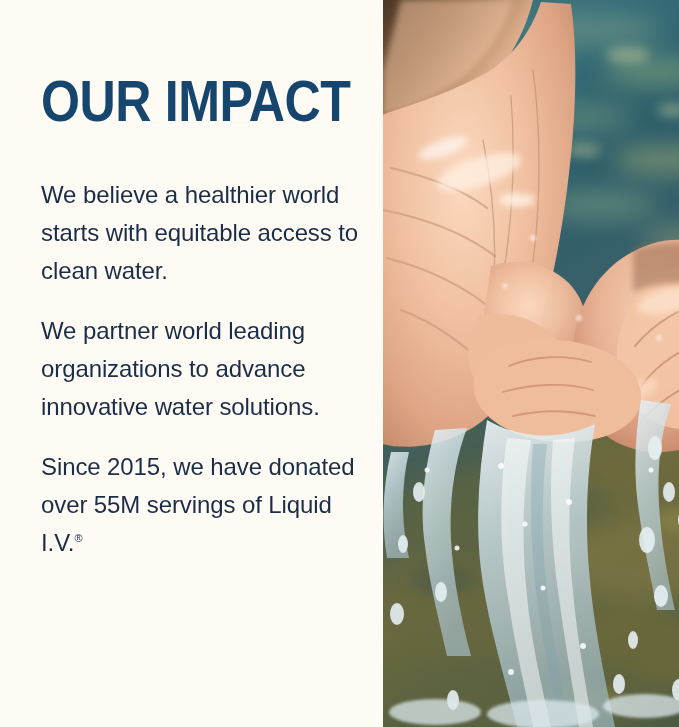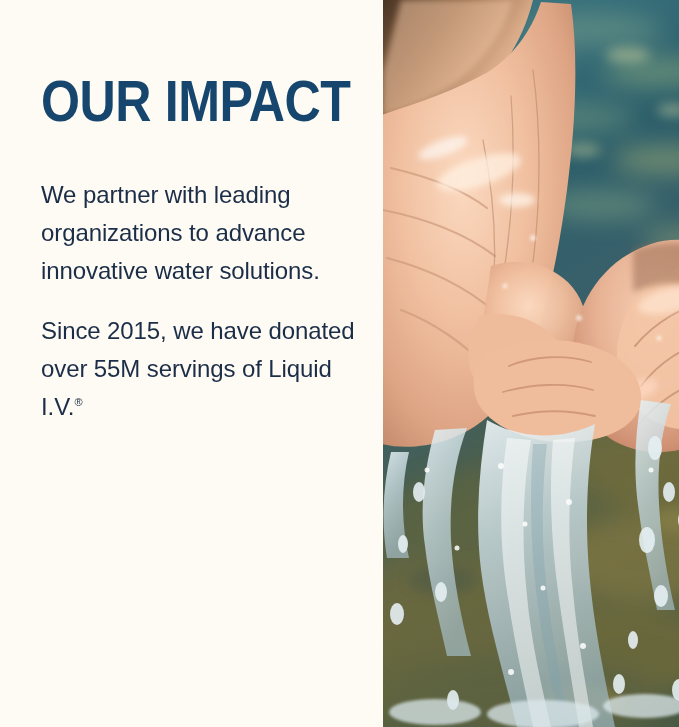--- a/index.html
+++ b/index.html
@@ -91,22 +91,23 @@
 </head>
 <body>
 
 <div class="panel">
 
   <div class="text-col">
 
     <h1 class="headline">OUR IMPACT</h1>
 
     <div class="body-block">
-
-      <p class="para">We partner with leading organizations to advance innovative water solutions.</p>
+      <p class="para">We believe a healthier world starts with equitable access to clean water.</p>
+
+      <p class="para">We partner world leading organizations to advance innovative water solutions.</p>
 
       <p class="para"><span>Since 2015, we have donated over 55M servings of Liquid I.V.</span><span class="reg">®</span></p>
     </div>
   </div>
 
   <div class="photo">
     <svg viewBox="0 0 328 727" preserveAspectRatio="none" aria-hidden="true">
       <defs>
 
         <linearGradient id="bgWater" x1="0" y1="0" x2="0.25" y2="1">

